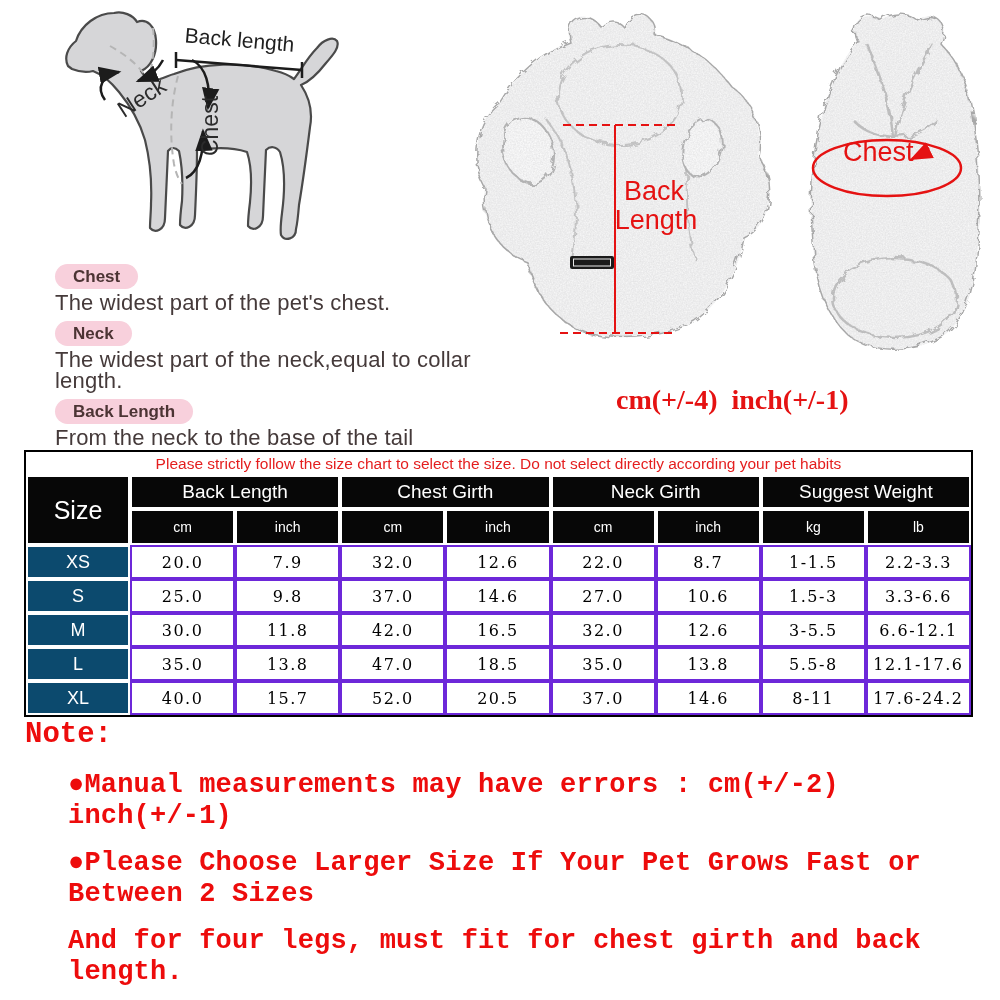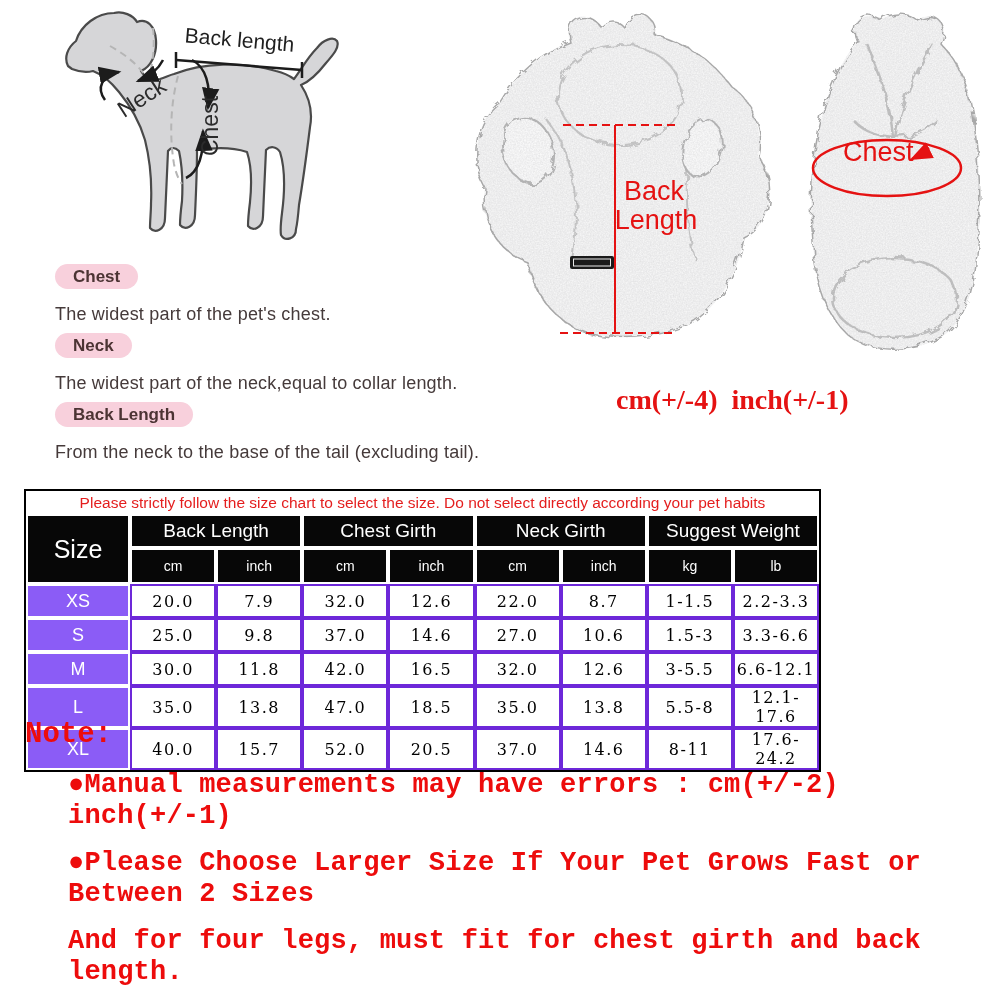--- a/index.html
+++ b/index.html
@@ -5,37 +5,37 @@
   html,body{margin:0;padding:0;background:#fff;}
   #canvas{position:relative;width:1000px;height:1000px;background:#fff;overflow:hidden;
           font-family:"Liberation Sans",sans-serif;}
   .abs{position:absolute;}
 
   
   #definitions{left:55px;top:264px;width:440px;}
   .def-group{margin-bottom:8px;}
   .pill{display:inline-block;background:#f8d0dc;color:#4c3434;font-weight:bold;
         font-size:17px;line-height:21px;padding:2px 18px;border-radius:15px;margin-bottom:3px;}
-  .def-text{font-size:18px;line-height:21px;color:#453a3a;letter-spacing:.2px;margin:12px 0 6px 0;}
+  .def-text{font-size:22px;line-height:21px;color:#453a3a;letter-spacing:.2px;margin:0 0 6px 0;}
 
   
   #tolerance{left:616px;top:384px;font-family:"Liberation Serif",serif;font-weight:bold;
              font-size:28px;color:#e51212;white-space:pre;}
 
   
   #table-wrap{left:24px;top:450px;}
   table.size-table{border-collapse:separate;border-spacing:0;border:2px solid #000;
-                   table-layout:fixed;width:797px;background:#fff;margin-top:39px;}
+                   table-layout:fixed;width:949px;background:#fff;}
   td{padding:0;text-align:center;vertical-align:middle;overflow:hidden;}
   .notice-cell{height:23px;color:#e41e1e;font-size:15.5px;font-weight:500;border:none;}
   .black{background:#070707;color:#fff;border:2px solid #fff;}
   .size-head{font-size:25px;}
   .group-cell{height:30px;font-size:19px;}
   .sub-cell{height:32px;font-size:14px;}
-  .size-cell{background:#8b5cf6;color:#fff;border:2px solid #fff;font-size:18px;height:28px;}
+  .size-cell{background:#0c4a6e;color:#fff;border:2px solid #fff;font-size:18px;height:28px;}
   .data-cell{border:2px solid #6d28d9;font-family:"DejaVu Serif",serif;font-size:16px;
              letter-spacing:1.5px;height:30px;}
 
   
   #notes{left:25px;top:719px;width:950px;color:#ed0c0c;font-family:Liberation Mono, monospace;font-weight:bold;}
   .note-title{font-size:29px;line-height:31px;margin-bottom:20px;}
   .note-line{font-size:27px;line-height:31px;margin-bottom:16px;letter-spacing:.2px;margin-left:43px;}
 
   svg text{font-family:"Liberation Sans",sans-serif;}
 </style>

